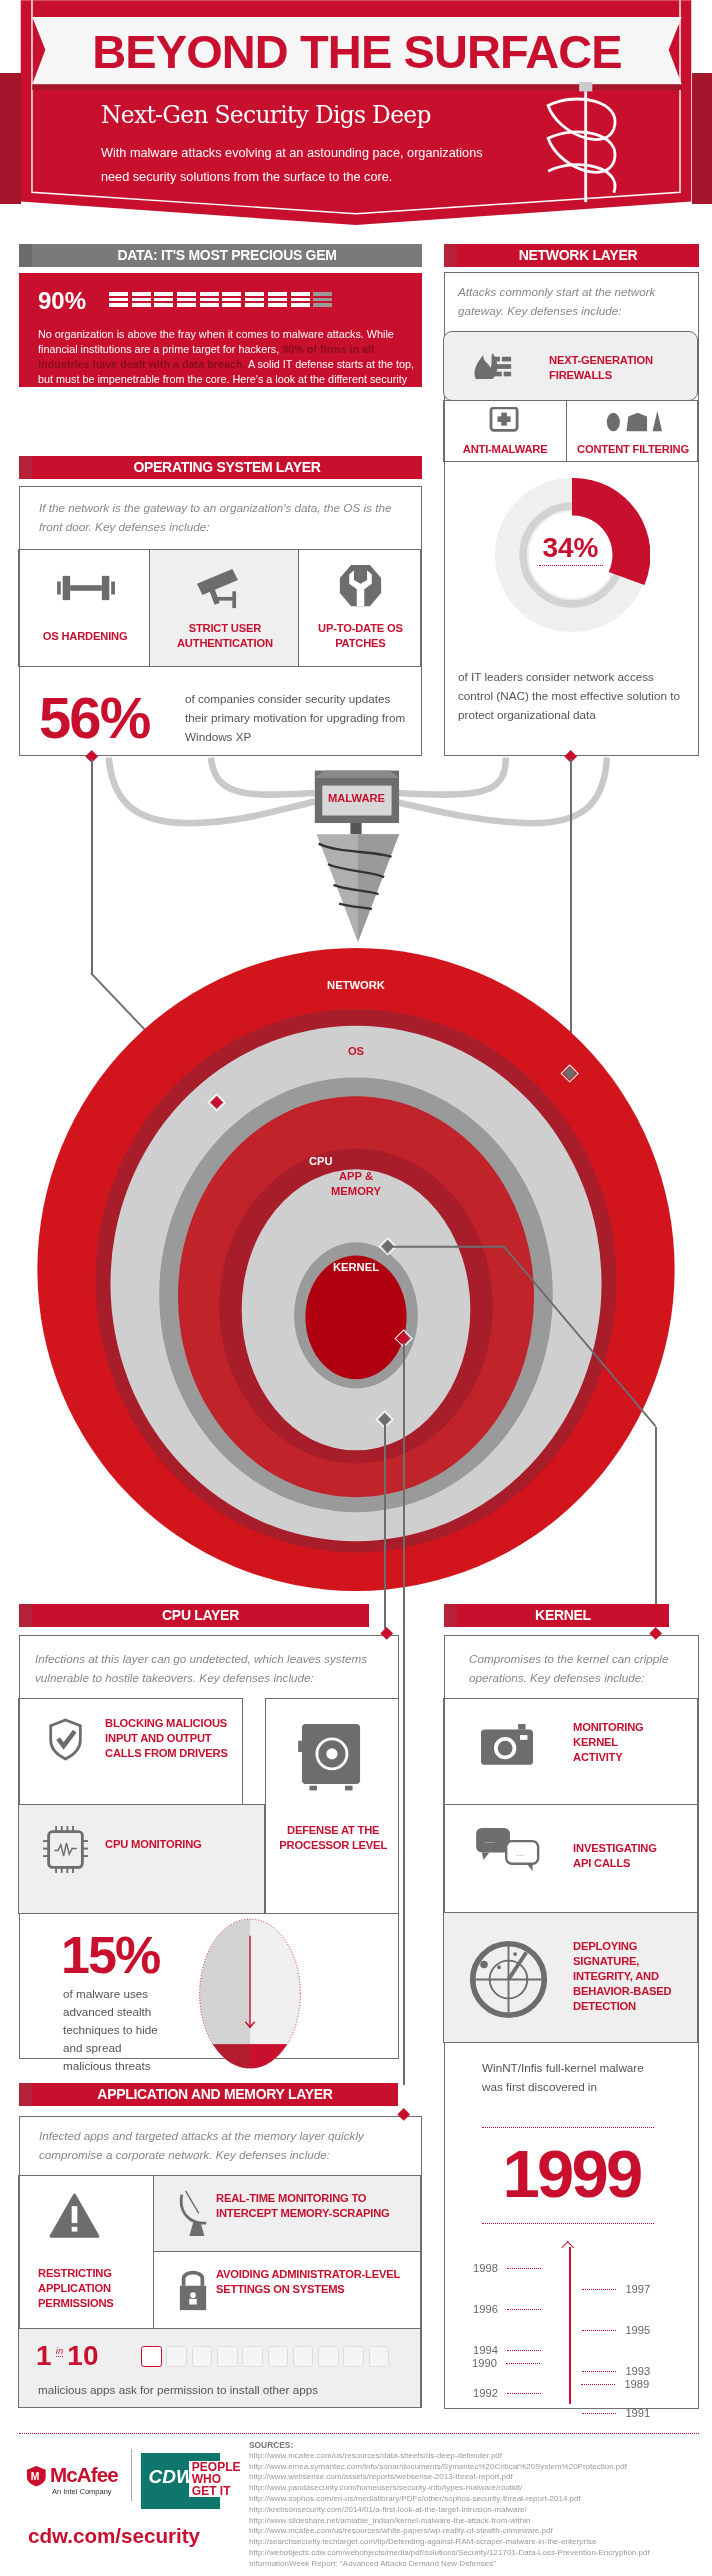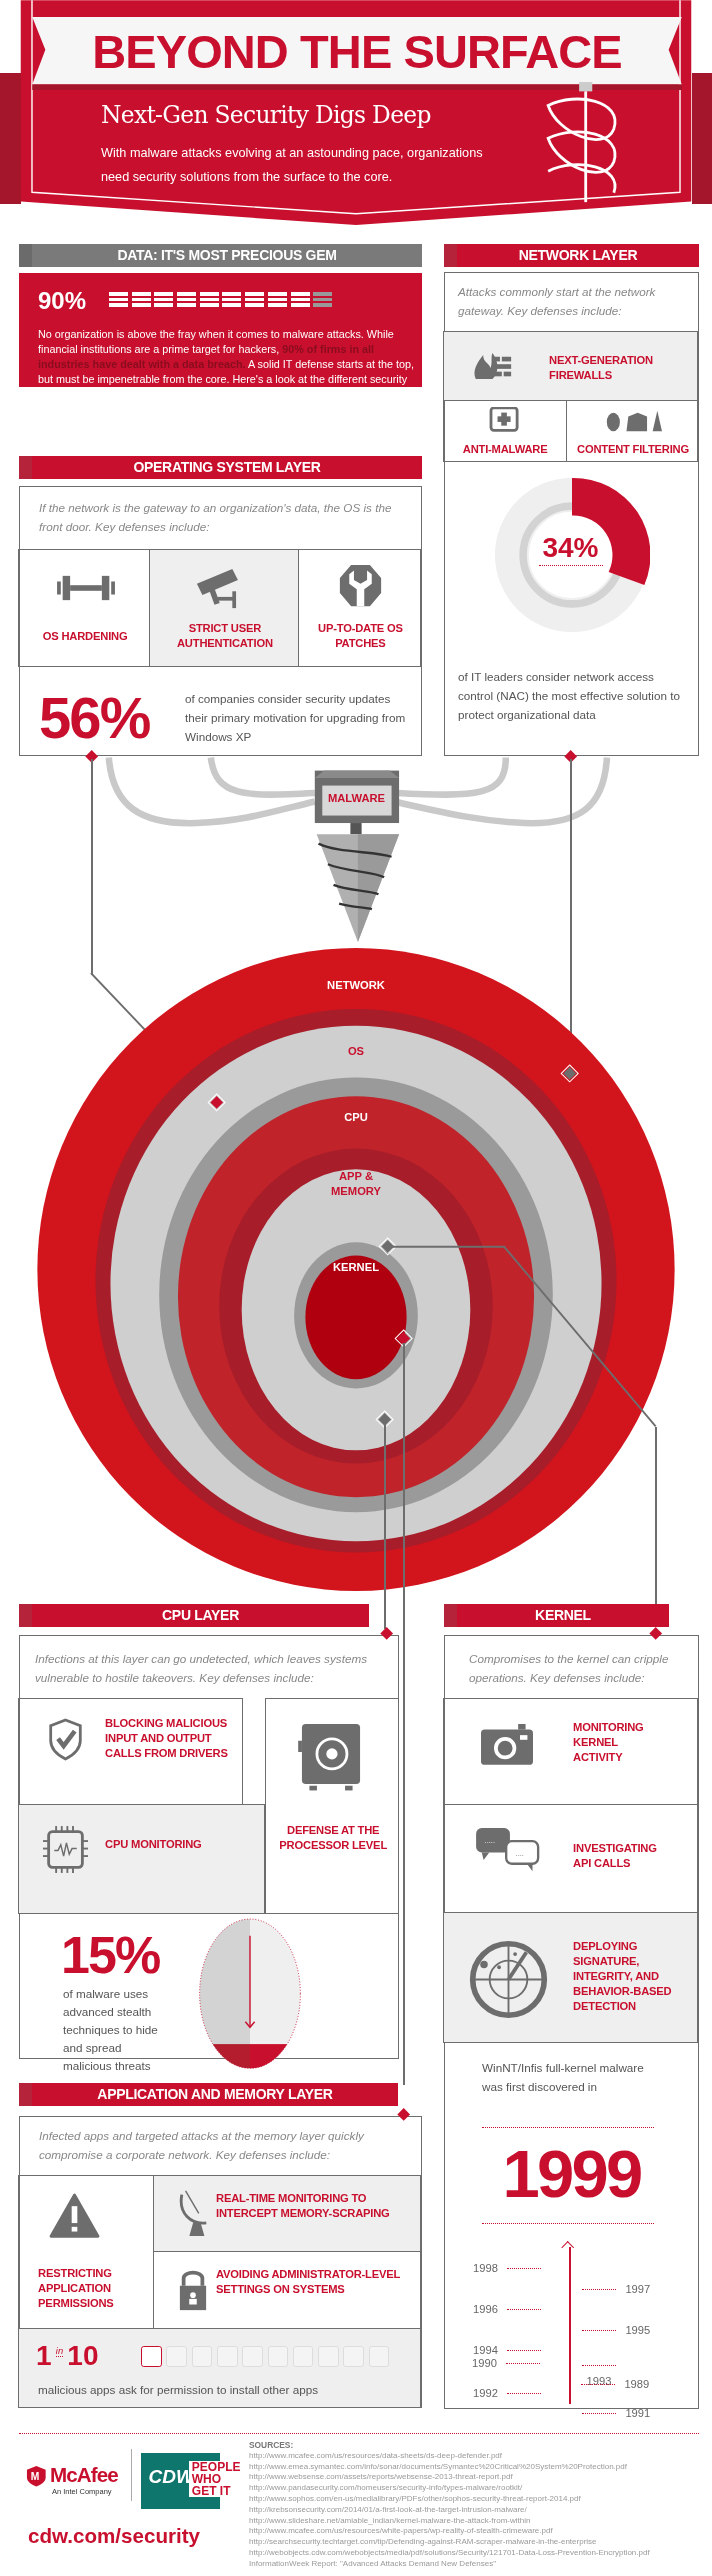--- a/index.html
+++ b/index.html
@@ -63,21 +63,21 @@
       <div class="srv dim"></div>
     </div>
   <div class="abs" style="left:19px;top:54px;width:384px;font-size:10.8px;line-height:15px;color:#fff;">
     <span>No organization is above the fray when it comes to malware attacks. While financial institutions are a prime target for hackers, </span><span style="color:#8a0c1f;font-weight:bold;">90% of firms in all industries have dealt with a data breach.</span><span> A solid IT defense starts at the top, but must be impenetrable from the core. Here's a look at the different security layers in your IT environment.</span>
   </div>
 </div>
 
 <div class="hdr-bar" style="left:444px;top:244px;width:255px;">NETWORK LAYER</div>
 <div class="box" style="left:444px;top:272px;width:255px;height:484px;">
   <div class="intro" style="left:13px;top:9.4px;width:225px;">Attacks commonly start at the network gateway. Key defenses include:</div>
-  <div class="cell shade" style="left:-1.9px;top:58px;width:255px;height:70px;">
+  <div class="cell shade" style="left:-1.9px;top:58px;width:255px;height:70px;border-radius:9px;">
     <svg class="icon" style="left:28px;top:19px;" width="41" height="32" viewBox="0 0 44 34">
       <path d="M4 30 C0 20 6 12 12 4 C12 12 18 12 20 18 C22 12 20 6 22 2 C28 10 30 22 22 30Z" fill="#6d6d6d"></path>
       <g fill="#6d6d6d">
           <rect x="22" y="6" width="8" height="5"></rect>
           <rect x="32" y="6" width="10" height="5"></rect>
           <rect x="26" y="14" width="16" height="5"></rect>
           <rect x="22" y="22" width="10" height="5"></rect>
           <rect x="34" y="22" width="8" height="5"></rect>
         </g>
     </svg>
@@ -184,21 +184,21 @@
   <ellipse cx="350" cy="360" rx="262" ry="275" fill="#cfcfcf"></ellipse>
   <ellipse cx="350" cy="372" rx="210" ry="232" fill="#9a9a9a"></ellipse>
   <ellipse cx="350" cy="374" rx="190" ry="214" fill="#c0232a"></ellipse>
   <ellipse cx="350" cy="384" rx="146" ry="168" fill="#a71d2a"></ellipse>
   <ellipse cx="350" cy="388" rx="122" ry="150" fill="#cfcfcf"></ellipse>
   <ellipse cx="350" cy="394" rx="66" ry="78" fill="#9a9a9a"></ellipse>
   <ellipse cx="350" cy="396" rx="54" ry="66" fill="#b00010"></ellipse>
 </svg>
 <div class="abs" style="left:309px;top:979px;width:94px;text-align:center;font-size:11.2px;font-weight:bold;color:#fff;">NETWORK</div>
 <div class="abs" style="left:309px;top:1045px;width:94px;text-align:center;font-size:11.2px;font-weight:bold;color:#c8102e;">OS</div>
-<div class="abs" style="left:309px;top:1111px;width:94px;text-align:center;font-size:11.2px;font-weight:bold;color:#fff;">CPU</div>
+<div class="abs" style="left:309px;top:1155px;width:94px;font-size:11.2px;font-weight:bold;color:#fff;">CPU</div>
 <div class="abs" style="left:323px;top:1169px;width:66px;text-align:center;font-size:11.2px;font-weight:bold;color:#c8102e;line-height:15px;">APP &amp; MEMORY</div>
 <div class="abs" style="left:309px;top:1261px;width:94px;text-align:center;font-size:11.2px;font-weight:bold;color:#fff;">KERNEL</div>
 <div class="diamond" style="left:212px;top:1098px;outline:0.9px solid #fff;outline-offset:1.9px;"></div>
 <div class="diamond" style="left:565px;top:1069px;background:#6d6d6d;outline:0.9px solid #fff;outline-offset:1.9px;"></div>
 <div class="diamond" style="left:383px;top:1242px;background:#6d6d6d;outline:0.9px solid #fff;outline-offset:1.9px;"></div>
 <svg class="abs" style="left:388px;top:1244px;" width="281" height="187" viewBox="0 0 300 200">
   <polyline points="4,3 124,3 286,195" fill="none" stroke="#6d6d6d" stroke-width="2"></polyline>
 </svg>
 <div class="vline" style="left:655px;top:1427px;height:187px;"></div>
 <div class="diamond" style="left:399px;top:1334px;outline:0.9px solid #fff;outline-offset:1.9px;"></div>
@@ -334,21 +334,21 @@
   </div>
   <div class="abs" style="left:137px;top:647px;">
     <div class="tr" style="position:absolute;top:0;">
         <i></i>
         <span>1997</span>
       </div>
     <div class="tr" style="position:absolute;top:41px;">
         <i></i>
         <span>1995</span>
       </div>
-    <div class="tr" style="position:absolute;top:82px;flex-direction:column;">
+    <div class="tr" style="position:absolute;top:82px;">
         <i></i>
         <span>1993</span>
       </div>
     <div class="tr" style="position:absolute;top:124px;">
         <i></i>
         <span>1991</span>
       </div>
   </div>
 </div>
 <div class="abs" style="left:472px;top:2260px;">

